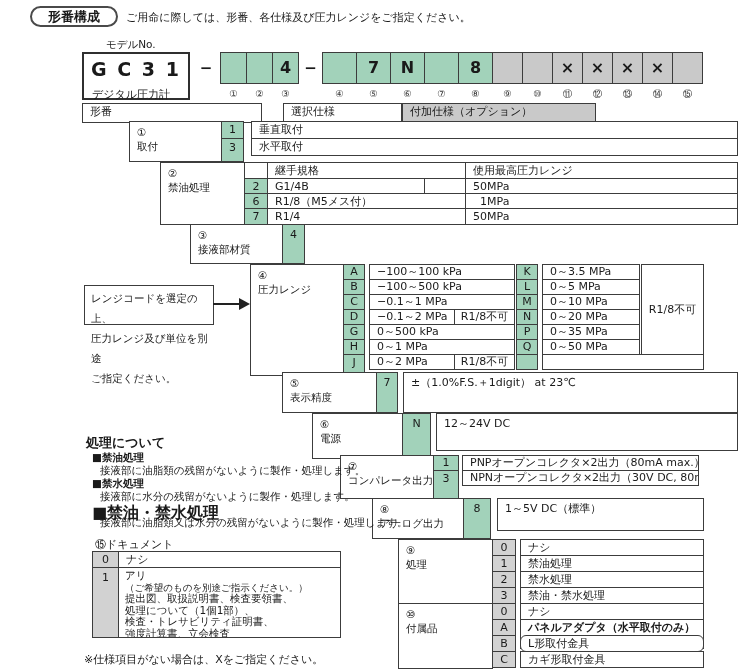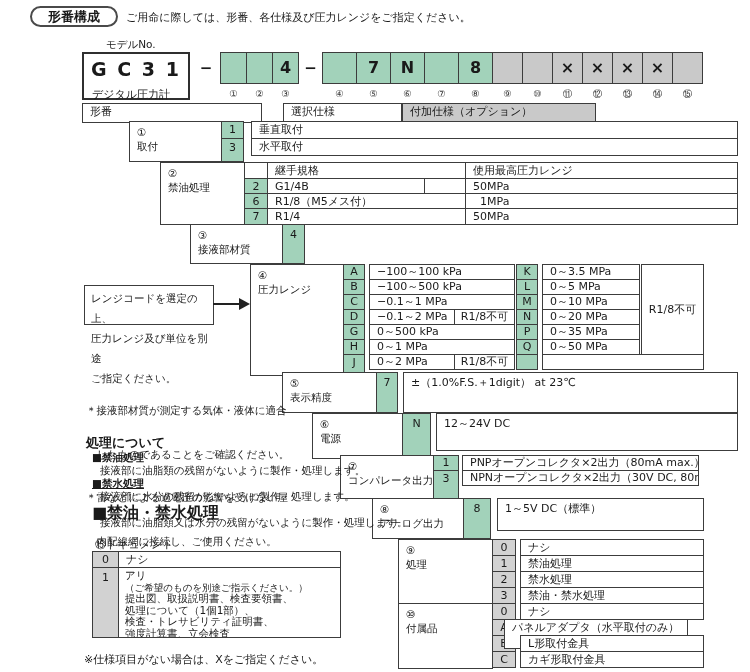--- a/index.html
+++ b/index.html
@@ -200,34 +200,28 @@
 
   <div class="abs bx lbl" style="left:398px;top:603px;width:95px;height:66px;">
     <div>⑩</div>
     <div>付属品</div>
   </div>
   <div class="abs bx cgray code r17" style="left:492px;top:603px;width:24px;height:17px;">0</div>
   <div class="abs bx cgray code r17" style="left:492px;top:619px;width:24px;height:17px;">A</div>
   <div class="abs bx cgray code r17" style="left:492px;top:635px;width:24px;height:17px;">B</div>
   <div class="abs bx cgray code r17" style="left:492px;top:651px;width:24px;height:17px;">C</div>
   <div class="abs bx cell r17" style="left:520px;top:603px;width:184px;height:17px;">ナシ</div>
-  <div class="abs bx cell r17" style="left:504px;top:619px;width:184px;height:30px;">パネルアダプタ（水平取付のみ）</div>
-  <div class="abs bx cell r17" style="left:520px;top:635px;width:184px;height:17px;">L形取付金具</div>
+  <div class="abs bx cell r17" style="left:520px;top:619px;width:184px;height:30px;font-weight:bold;">パネルアダプタ（水平取付のみ）</div>
+  <div class="abs bx cell r17" style="left:520px;top:635px;width:184px;height:17px;border-radius:6px;">L形取付金具</div>
   <div class="abs bx cell r17" style="left:520px;top:651px;width:184px;height:17px;">カギ形取付金具</div>
 
-  <div class="abs txt" style="left:86px;top:374px;">
-    <div>＊接液部材質が測定する気体・液体に適合</div>
-    <div>　したものであることをご確認ください。</div>
-    <div>＊雷などによる過電圧の影響を受けない屋</div>
-    <div>　内配線網に接続し、ご使用ください。</div>
-  </div>
   <div class="abs" style="left:86px;top:434px;font-size:13px;font-weight:bold;">処理について</div>
   <div class="abs" style="left:92px;top:451px;font-size:10.5px;font-weight:bold;">■禁油処理</div>
   <div class="abs" style="left:100px;top:464px;font-size:10.5px;">接液部に油脂類の残留がないように製作・処理します。</div>
-  <div class="abs" style="left:92px;top:477px;font-size:10.5px;font-weight:bold;text-decoration:underline;">■禁水処理</div>
+  <div class="abs" style="left:92px;top:477px;font-size:10.5px;font-weight:bold;">■禁水処理</div>
   <div class="abs" style="left:100px;top:490px;font-size:10.5px;">接液部に水分の残留がないように製作・処理します。</div>
   <div class="abs" style="left:92px;top:503px;font-size:16px;font-weight:bold;">■禁油・禁水処理</div>
   <div class="abs" style="left:100px;top:516px;font-size:10.5px;">接液部に油脂類又は水分の残留がないように製作・処理します。</div>
 
   <div class="abs" style="left:95px;top:537px;font-size:11px;">⑮ドキュメント</div>
   <div class="abs bx cgray code r17" style="left:92px;top:551px;width:27px;height:17px;">0</div>
   <div class="abs bx cell r17" style="left:118px;top:551px;width:223px;height:17px;">ナシ</div>
   <div class="abs bx cgray code topline" style="left:92px;top:567px;width:27px;height:71px;">1</div>
   <div class="abs bx" style="left:118px;top:567px;width:223px;height:71px;font-size:10.5px;line-height:11.5px;padding:2px 0 0 6px;white-space:nowrap;overflow:hidden;">
     <div>アリ</div>

